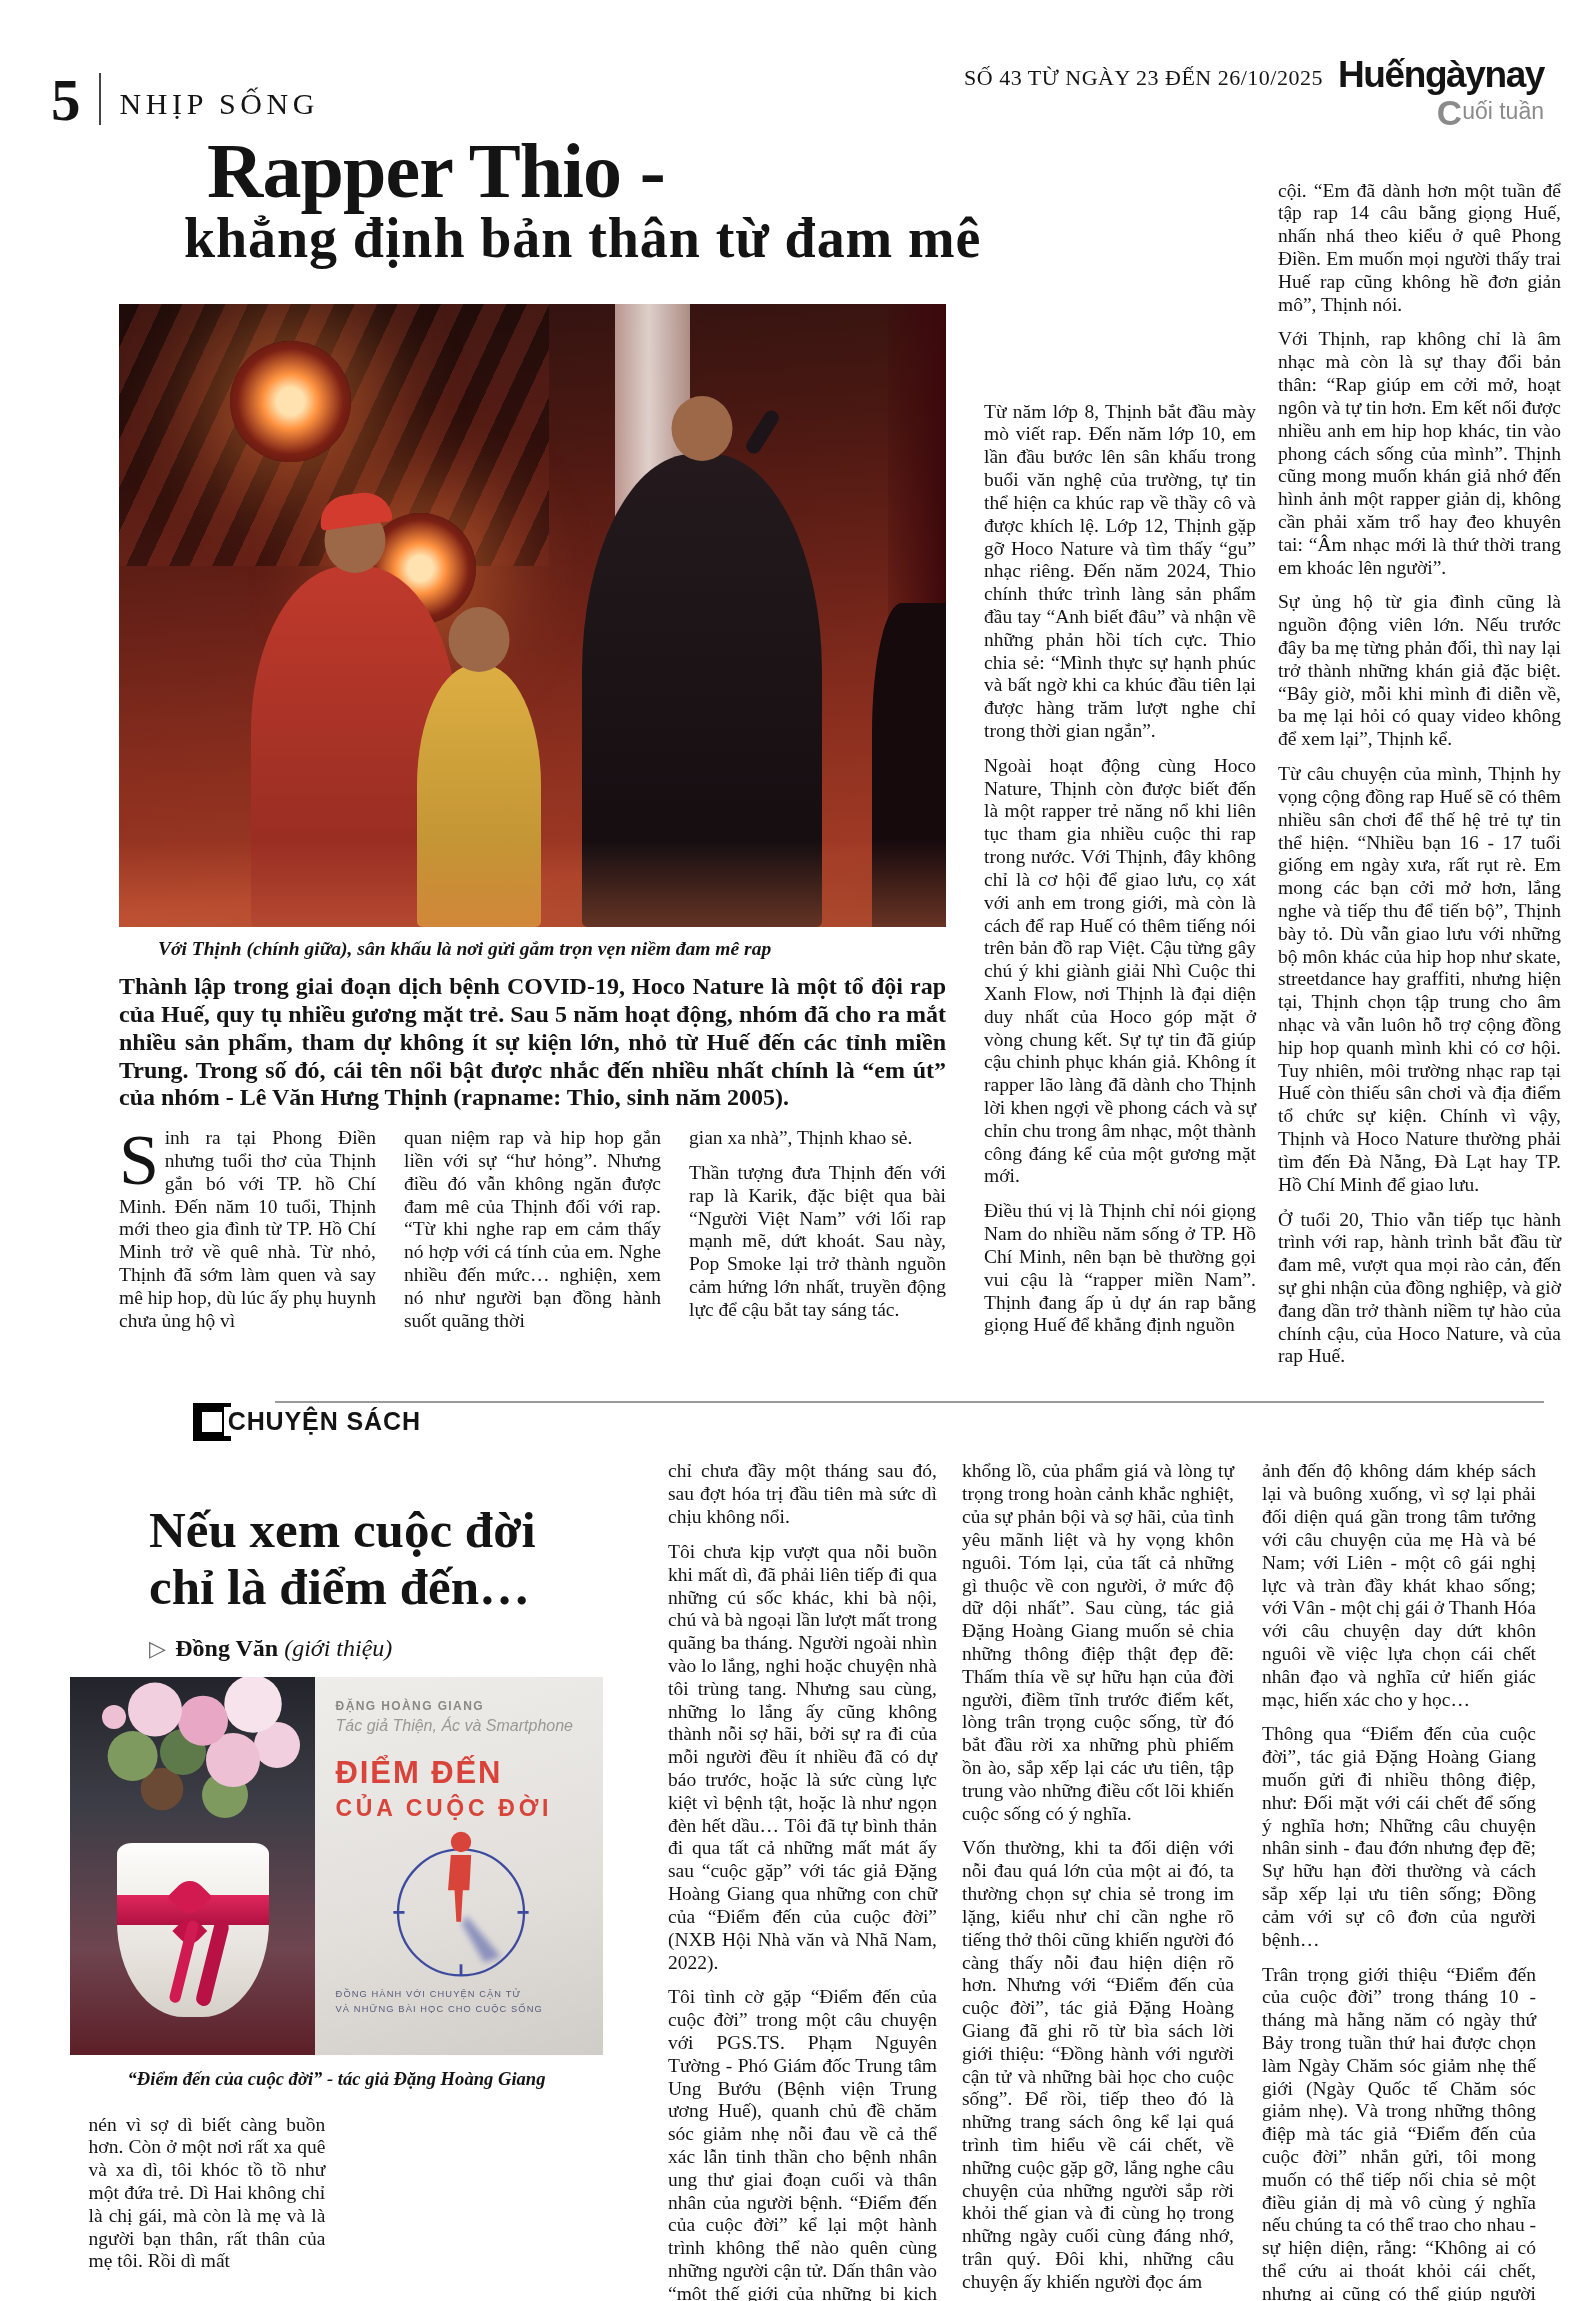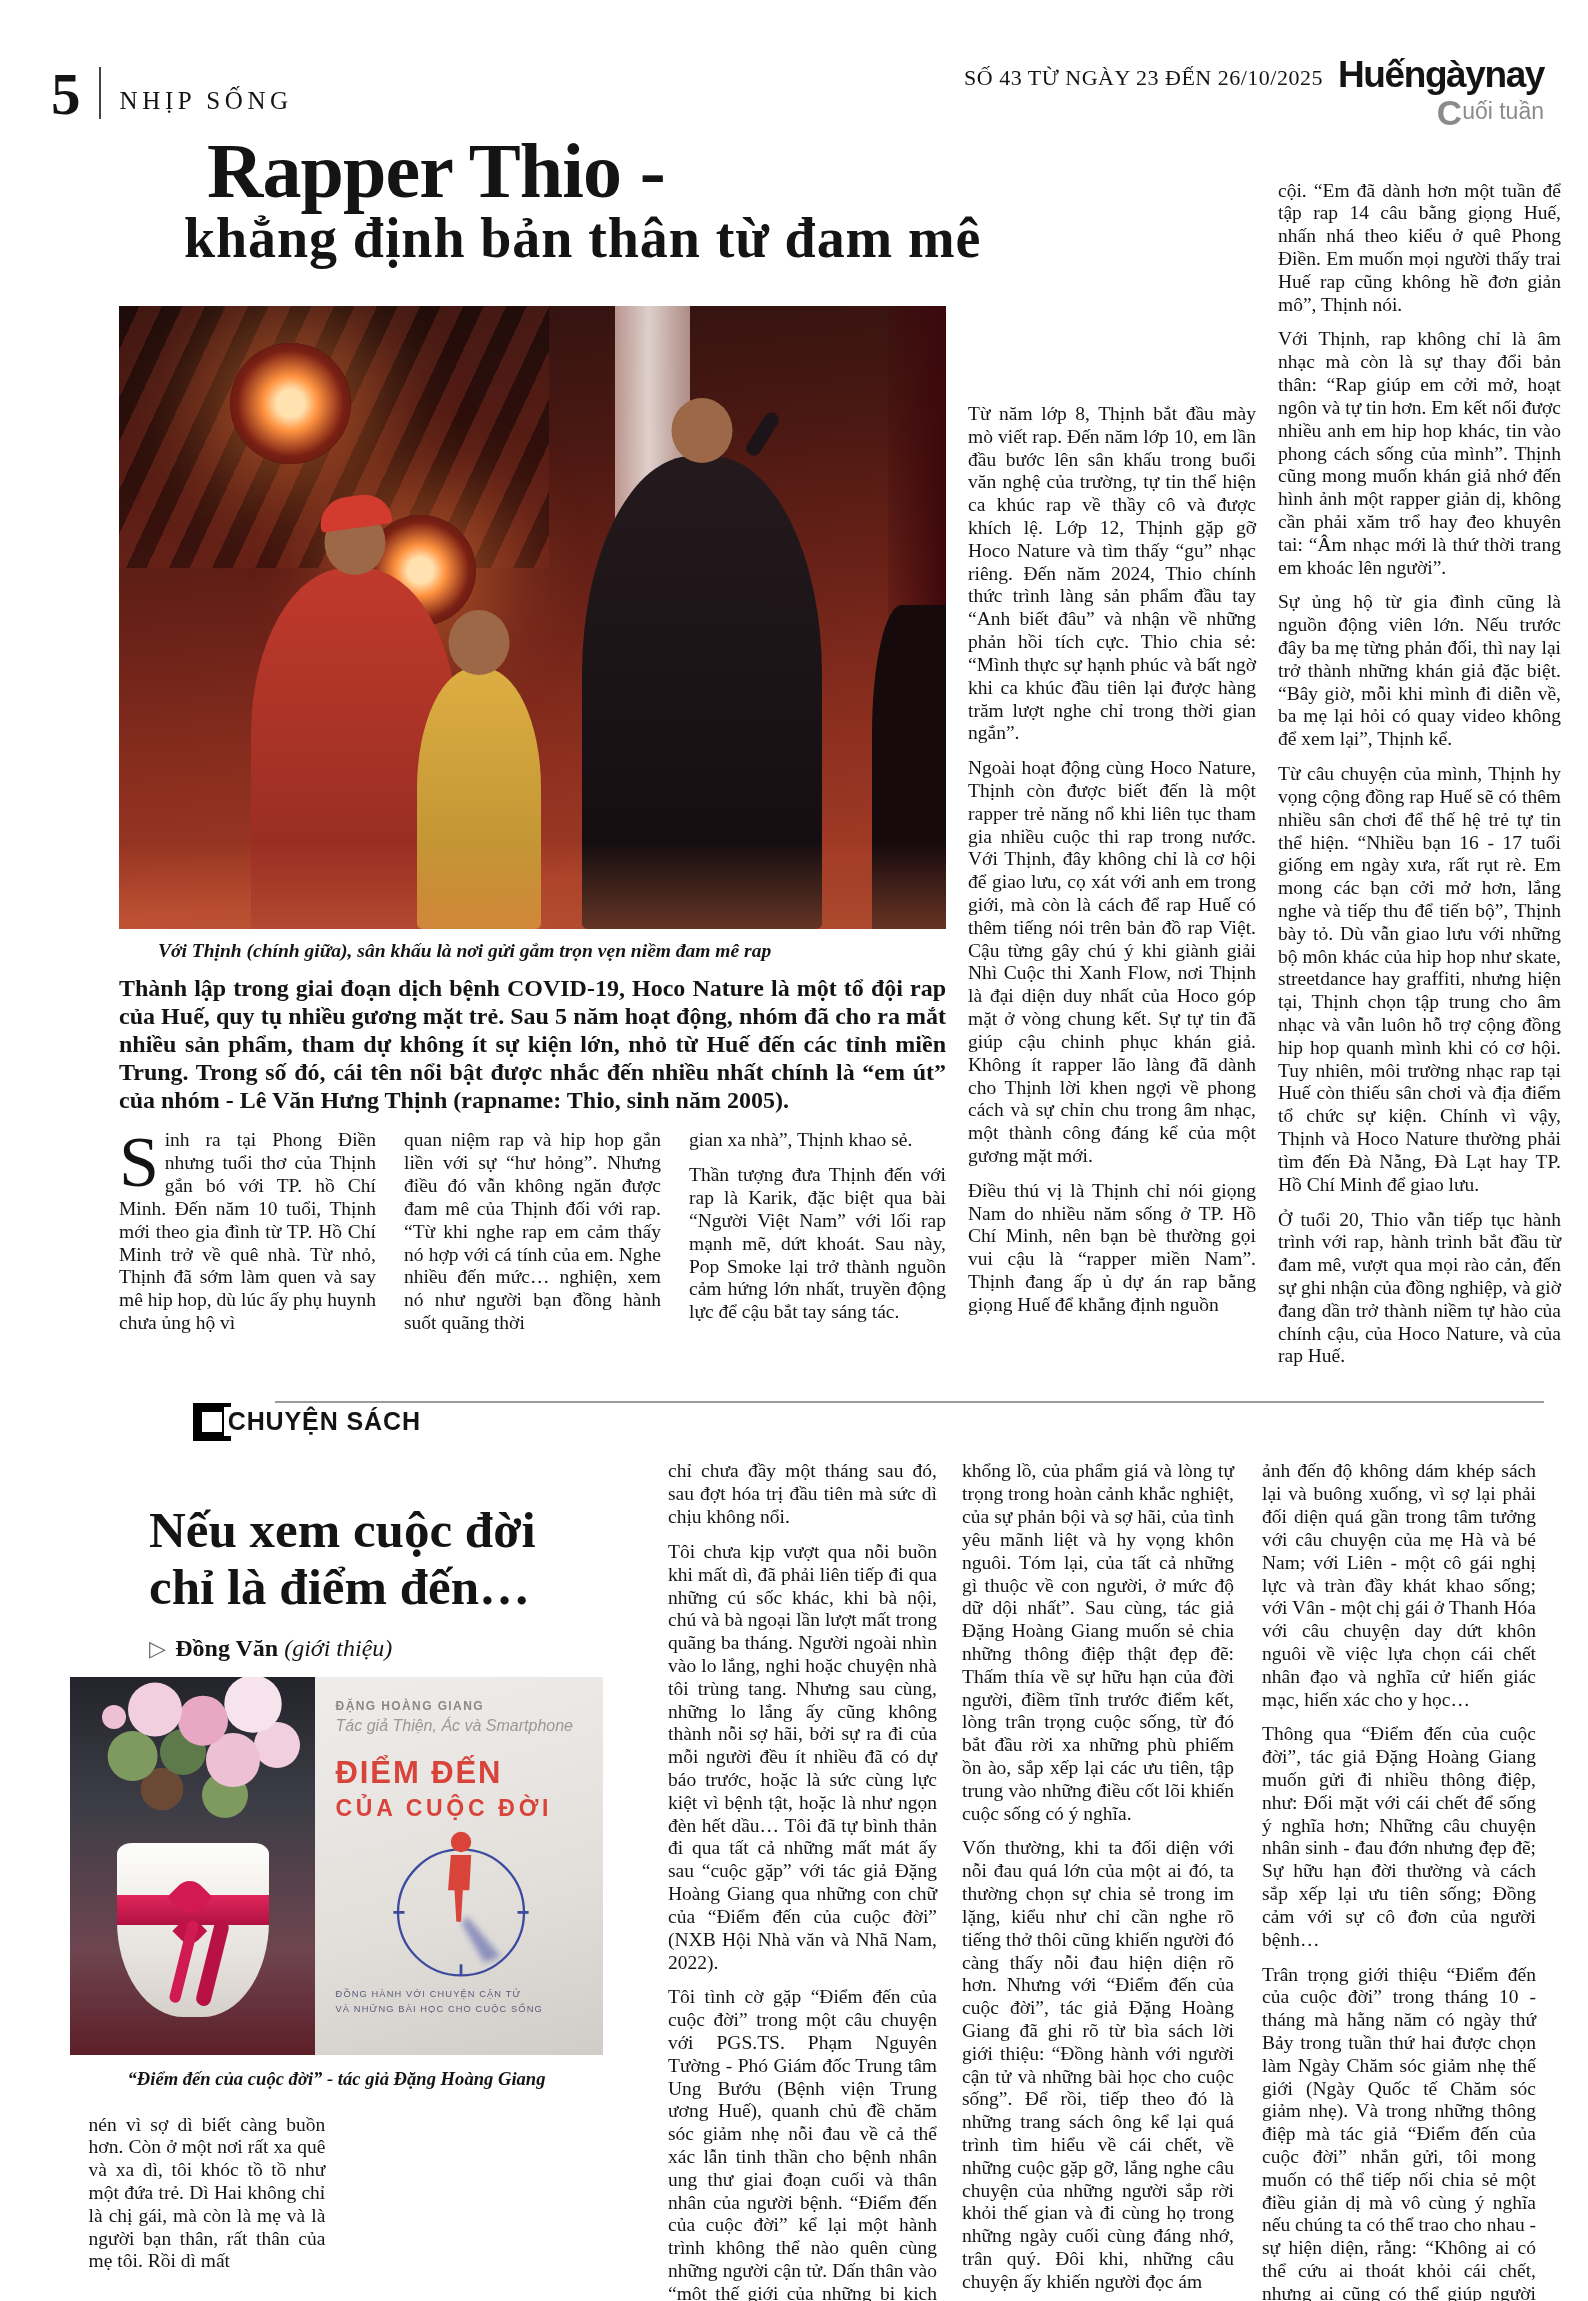--- a/index.html
+++ b/index.html
@@ -6,21 +6,21 @@
   body{width:1589px;height:2301px;position:relative;overflow:hidden;
        font-family:"Liberation Serif",serif;color:#141414;}
   .page{width:100%;height:100%;}
 
   
   header{display:flex;justify-content:space-between;align-items:flex-start;
          padding:43px 45px 0 51px;}
   .hdr-left{display:flex;align-items:flex-end;gap:18.6px;}
   .page-num{font-size:59px;font-weight:700;line-height:.85;}
   .vrule{width:1.9px;height:52px;background:#444;}
-  .section-name{font-size:25px;letter-spacing:4.6px;padding-bottom:3.7px;margin-top:44px;}
+  .section-name{font-size:30px;letter-spacing:4.6px;padding-bottom:3.7px;margin-top:44px;}
   .hdr-right{display:flex;align-items:flex-start;gap:15px;padding-top:13px;}
   .issue{font-size:22px;letter-spacing:0.5px;padding-top:9.3px;}
   .logo-block{text-align:right;line-height:1;}
   .logo-main{font-family:"Liberation Sans",sans-serif;font-weight:800;
              font-size:37px;letter-spacing:-1.4px;}
   .logo-sub{color:#8b8b8b;margin-top:1.9px;}
   .logo-c{font-family:"Liberation Sans",sans-serif;font-weight:800;font-size:35px;vertical-align:-5.6px;}
   .logo-sub-rest{font-family:"Liberation Sans",sans-serif;font-size:23px;}
 
   
@@ -28,21 +28,21 @@
             margin:3.7px 45px 0 119px;}
   .a1-titleblock{grid-column:1/3;grid-row:1;}
   .t1l1{margin:0 0 0 88px;font-size:78px;font-weight:700;line-height:.95;letter-spacing:-0.9px;}
   .t1l2{margin:1.9px 0 0 65px;font-size:56px;font-weight:700;line-height:1;letter-spacing:0.9px;}
   .byline{margin:11px 0 0 82px;font-size:24px;}
   .tri{color:#6a6a6a;font-size:22px;margin-right:9.3px;}
   .byname{font-weight:700;}
   .bynote{font-style:italic;}
 
   .a1-left{grid-column:1;grid-row:2;}
-  .a1-col4{grid-column:2;grid-row:2;padding-top:104px;}
+  .a1-col4{grid-column:2;grid-row:2;padding-top:104px;margin-left:16px;}
   .a1-col5{grid-column:3;grid-row:1/3;padding-top:46px;}
 
   .bodycol p,.bodytext,.a1-cols3 p,.a2-cols2 p{
     font-size:19.5px;line-height:1.17;text-align:justify;margin:0 0 12px;}
   .dropcap{float:left;font-size:72px;line-height:.82;padding:3.7px 5.6px 0 0;font-weight:400;}
 
   .caption1{margin:11px 0 0 39px;font-size:19.5px;font-weight:700;font-style:italic;}
   .lead{margin:13px 0 8px;font-size:24px;font-weight:700;line-height:1.16;text-align:justify;}
   .a1-cols3{display:grid;grid-template-columns:1fr 1fr 1fr;column-gap:28px;margin-top:15px;}
 

